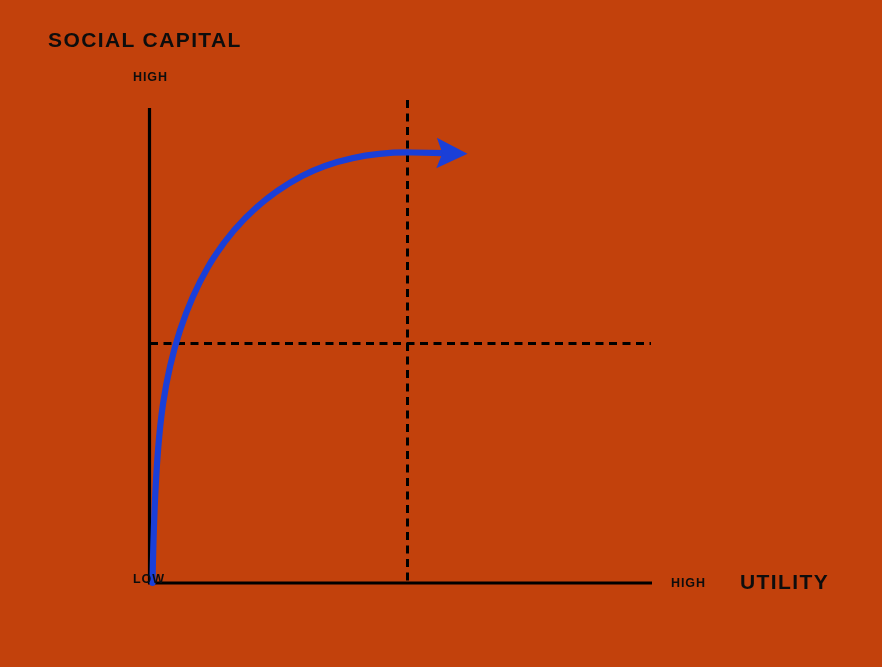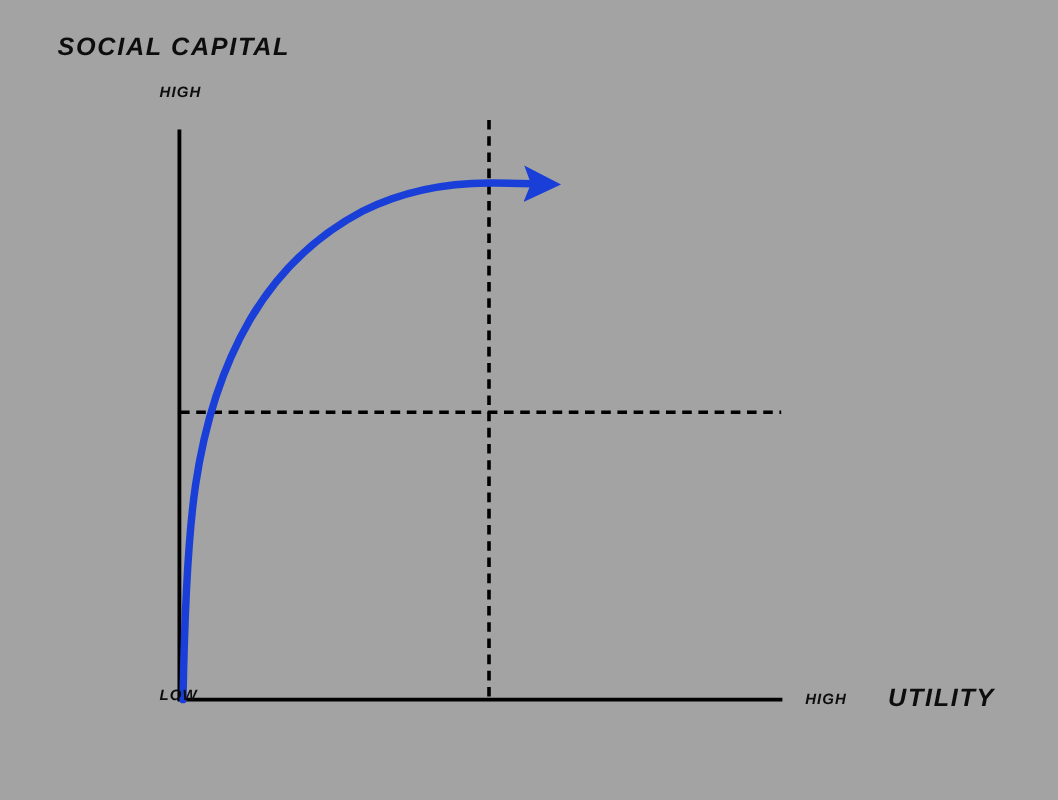--- a/index.html
+++ b/index.html
@@ -9,23 +9,22 @@
     background: #ffffff;
   }
   body {
     font-family: "Liberation Sans", sans-serif;
     -webkit-font-smoothing: antialiased;
   }
   #chart-root {
     position: relative;
     width: 882px;
     height: 667px;
-    background: #a3a3a3;
+    background: #c2410c;
     overflow: hidden;
-    font-style: italic;
   }
   #chart-svg {
     position: absolute;
     top: 0;
     left: 0;
     width: 882px;
     height: 667px;
   }
   .txt {
     position: absolute;

